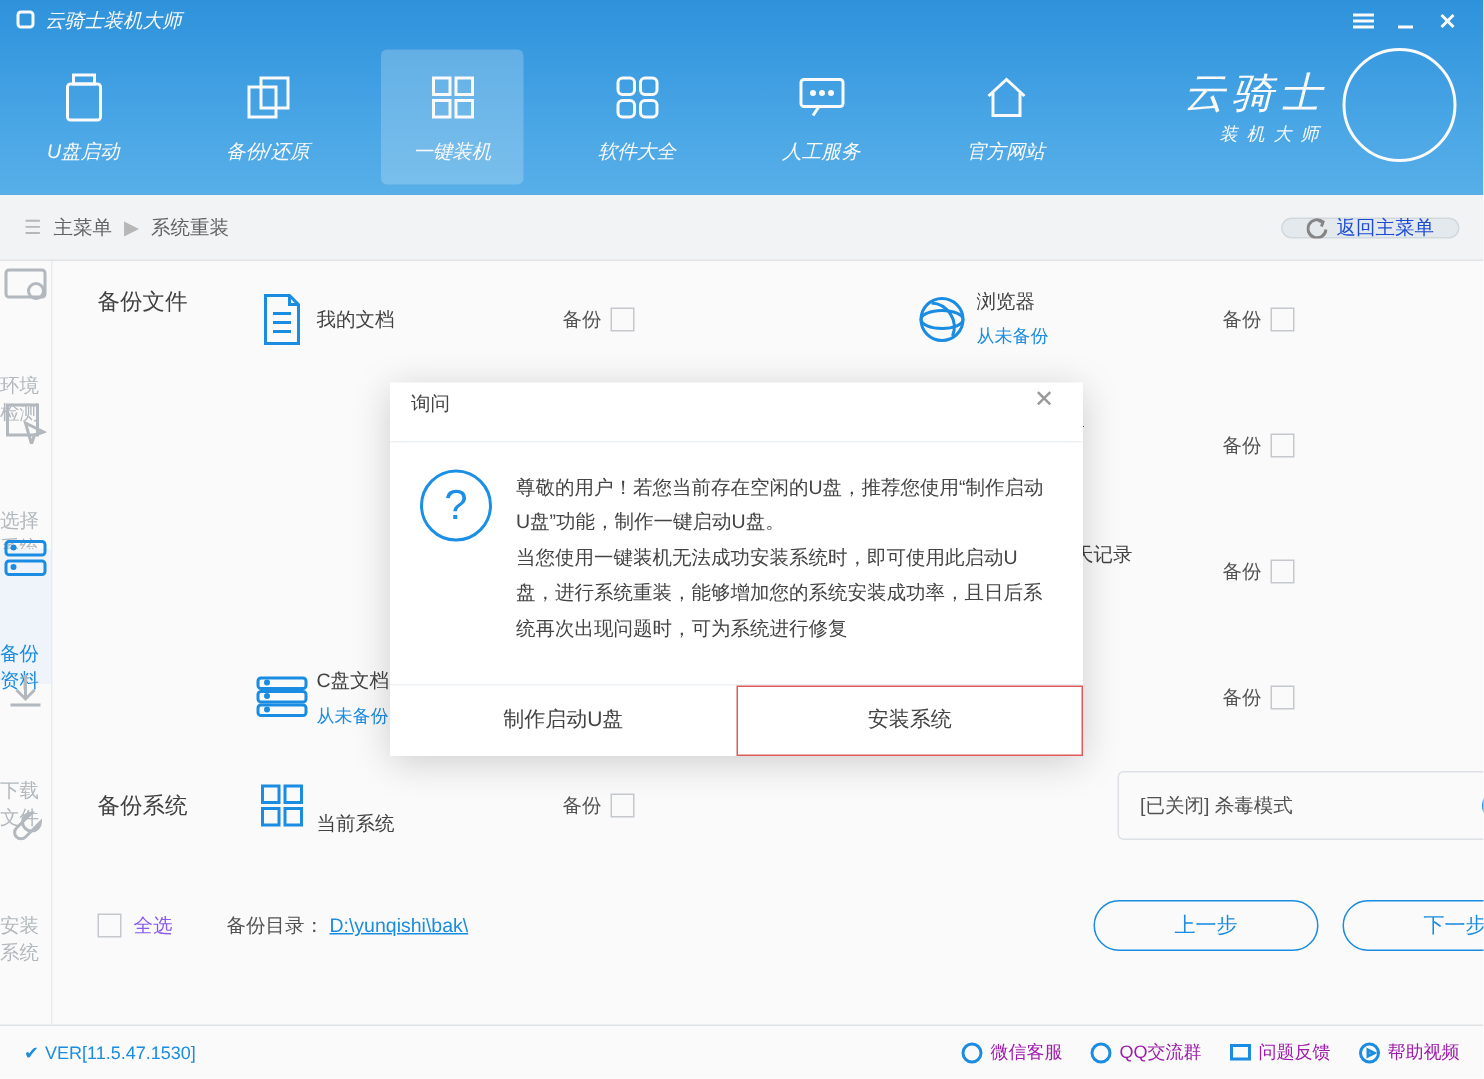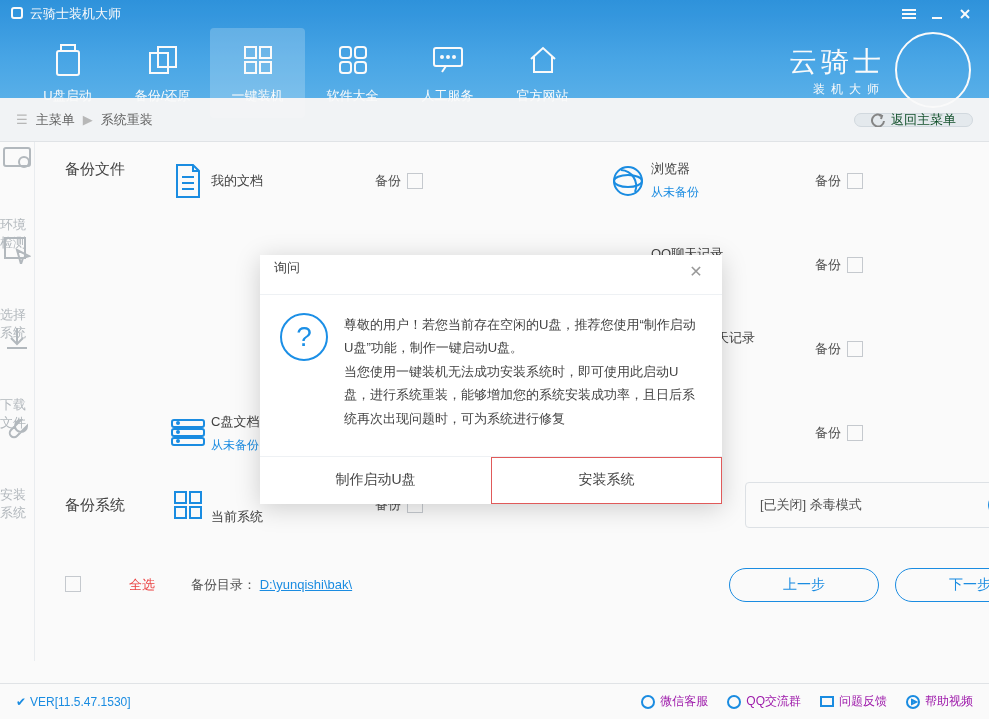--- a/index.html
+++ b/index.html
@@ -1,37 +1,37 @@
 <!DOCTYPE html>
 <html><head>
 <meta charset="utf-8">
 <style>
 * { box-sizing: border-box; margin: 0; padding: 0; font-family: "Microsoft YaHei", sans-serif; }
 body { width: 989px; height: 719px; overflow: hidden; background: #fff; position: relative; }
 
 
-.header { height: 98px; background: linear-gradient(180deg, #2f95e0 0%, #4aa9ea 60%, #5ab3ed 100%); position: relative; }
+.header { height: 130px; background: linear-gradient(180deg, #2f95e0 0%, #4aa9ea 60%, #5ab3ed 100%); position: relative; font-style: italic; }
 .titlebar { height: 28px; display: flex; align-items: center; padding: 4px 10px; color: #fff; font-size: 13px; }
 .titlebar .spacer { flex: 1; }
 .win-btn { width: 28px; height: 20px; display: flex; align-items: center; justify-content: center; color: #fff; font-size: 14px; cursor: pointer; }
-.nav { display: flex; align-items: flex-start; height: 100px; padding-left: 20px; }
+.nav { display: flex; align-items: center; height: 100px; padding-left: 8px; gap: 28px; }
 .nav-item { width: 95px; height: 90px; display: flex; flex-direction: column; align-items: center; justify-content: center; color: #fff; font-size: 13px; border-radius: 4px; cursor: pointer; }
 .nav-item.active { background: rgba(255,255,255,0.22); }
 .nav-icon { width: 38px; height: 38px; margin-bottom: 8px; display:flex; align-items:center; justify-content:center; }
 .brand { position: absolute; right: 18px; top: 32px; display:flex; align-items:center; color:#fff; }
 .brand .text { display:flex; flex-direction:column; align-items:flex-end; margin-right: 10px;}
 .brand .t1 { font-size: 28px; font-weight: 500; letter-spacing: 4px; }
 .brand .t2 { font-size: 12px; letter-spacing: 6px; }
 .brand-circle { width: 76px; height: 76px; border: 2px solid #fff; border-radius: 50%; }
 
 
 .crumb-row { height: 44px; background: #f6f8fa; border-bottom: 1px solid #e5e8eb; display:flex; align-items:center; padding: 0 16px; color:#666; font-size:13px; }
 .crumb-row .arrow { margin: 0 8px; color:#bbb; }
 .crumb-row .spacer { flex:1; }
-.back-btn { background:#e9eef2; border:1px solid #d6dde3; border-radius: 14px; height:14px; padding: 0 16px; display:flex; align-items:center; font-size:13px; color:#14532d; cursor:pointer; }
+.back-btn { background:#e9eef2; border:1px solid #d6dde3; border-radius: 14px; height:14px; padding: 0 16px; display:flex; align-items:center; font-size:13px; color:#1d4ed8; cursor:pointer; }
 .back-btn svg { margin-right:6px; }
 
 
 .body { display:flex; height: 519px; }
 .sidebar { width: 122px; border-right: 1px solid #eef1f4; display:flex; flex-direction:column; padding-top:12px; }
 .sb-item { height: 90px; display:flex; flex-direction:column; align-items:center; justify-content:center; color:#b6bcc1; font-size:13px; cursor:pointer;gap:34px; }
 .sb-item.active { color:#1b8fe6; background:#f3f9fe; }
 .sb-icon { width:34px; height:34px; margin-bottom:8px; display:flex; align-items:center; justify-content:center; }
 
 .content { flex:1; padding: 18px 22px 0 30px; position:relative; font-size:13px; color:#555; }
@@ -43,36 +43,36 @@
 .cell-text .status { color:#1b8fe6; font-size:12px; margin-top:6px; }
 .bak-ctrl { display:flex; align-items:center;text-align:center; }
 .chk { width:16px; height:16px; border:1px solid #c9ced3; margin-left:6px; background:#fff; }
 
 .sys-row { margin-top: 28px; display:flex; align-items:center; }
 .toggle-box { border:1px solid #e2e6ea; border-radius:4px; height:46px; width:300px; margin-left:auto; display:flex; align-items:center; padding: 0 14px; font-size:13px; color:#555; }
 .switch { margin-left:auto; width:42px; height:22px; border-radius:11px; background:#1b8fe6; position:relative; }
 .switch::after { content:""; position:absolute; right:2px; top:2px; width:18px; height:18px; background:#fff; border-radius:50%; }
 
 .bottom-row { margin-top: 40px; display:flex; align-items:center; }
-.select-all { display:flex; align-items:flex-start; font-size:13px; color:#ef4444;gap:40px; }
+.select-all { display:flex; align-items:center; font-size:13px; color:#8b5cf6; }
 .bak-dir { margin-left: 36px; font-size:13px; color:#555; }
 .bak-dir a { color:#1b8fe6; text-decoration:underline;margin-top:40px; }
 .nav-buttons { margin-left:auto; display:flex; gap:16px; }
 .nav-btn { width:150px; height:34px; border:1px solid #1b8fe6; border-radius:17px; display:flex; align-items:center; justify-content:center; color:#1b8fe6; font-size:14px; cursor:pointer; background:#fff; }
 
 
 .footer { position:absolute; bottom:0; left:0; right:0; height:36px; border-top:1px solid #e5e8eb; background:#fff; display:flex; align-items:center; padding: 0 16px; font-size:12px; color:#1b8fe6; }
 .footer .spacer { flex:1; }
 .foot-link { display:flex; align-items:center; margin-left:18px; color:#a21caf; cursor:pointer; }
 .foot-link svg { margin-right:4px; }
 
 
 .overlay { position:absolute; inset:0; background:rgba(0,0,0,0.02); }
 .modal { position:absolute; left:260px; top:255px; width:462px; background:#fff; box-shadow:0 4px 24px rgba(0,0,0,0.18); font-size:13px; color:#444; }
-.modal-head { height:40px; display:flex; align-items:flex-start; padding: 4px 14px; border-bottom:1px solid #eef1f4; }
+.modal-head { height:40px; display:flex; align-items:flex-end; padding: 16px 14px; border-bottom:1px solid #eef1f4; }
 .modal-head .spacer { flex:1; }
 .modal-close { width:24px; height:24px; display:flex; align-items:center; justify-content:center; color:#999; cursor:pointer; font-size:16px; }
 .modal-body { display:flex; padding: 18px 20px 26px 20px; line-height: 1.8; }
 .q-circle { width:48px; height:48px; border:2px solid #1b8fe6; border-radius:50%; display:flex; align-items:center; justify-content:center; color:#1b8fe6; font-size:28px; flex-shrink:0; margin-right:16px; }
 .modal-actions { display:flex; border-top:1px solid #eef1f4; height:48px; }
 .modal-btn { flex:1; display:flex; align-items:center; justify-content:center; font-size:14px; color:#444; cursor:pointer; }
 .modal-btn.primary { outline:1px solid #e05a5a; outline-offset:-1px; }
 
 svg { stroke:#fff; fill:none; stroke-width:2; }
 .sb-icon svg, .cell-icon svg { stroke:#b6bcc1; }
@@ -207,20 +207,31 @@
       </div>
     <div class="sb-item">
         <div class="sb-icon">
           <svg width="28" height="28">
             <rect x="2" y="2" width="20" height="20"></rect>
             <path d="M14 14 L26 20 L20 22 L18 28 Z"></path>
           </svg>
         </div>
         <span>选择系统</span>
       </div>
+    <div class="sb-item active">
+        <div class="sb-icon">
+          <svg width="30" height="26">
+            <rect x="2" y="2" width="26" height="9" rx="2"></rect>
+            <rect x="2" y="15" width="26" height="9" rx="2"></rect>
+            <circle cx="7" cy="6" r="1"></circle>
+            <circle cx="7" cy="19" r="1"></circle>
+          </svg>
+        </div>
+        <span>备份资料</span>
+      </div>
     <div class="sb-item">
         <div class="sb-icon">
           <svg width="26" height="28">
             <path d="M13 2 V18 M7 12 L13 18 L19 12 M3 22 H23"></path>
           </svg>
         </div>
         <span>下载文件</span>
       </div>
     <div class="sb-item">
         <div class="sb-icon">

